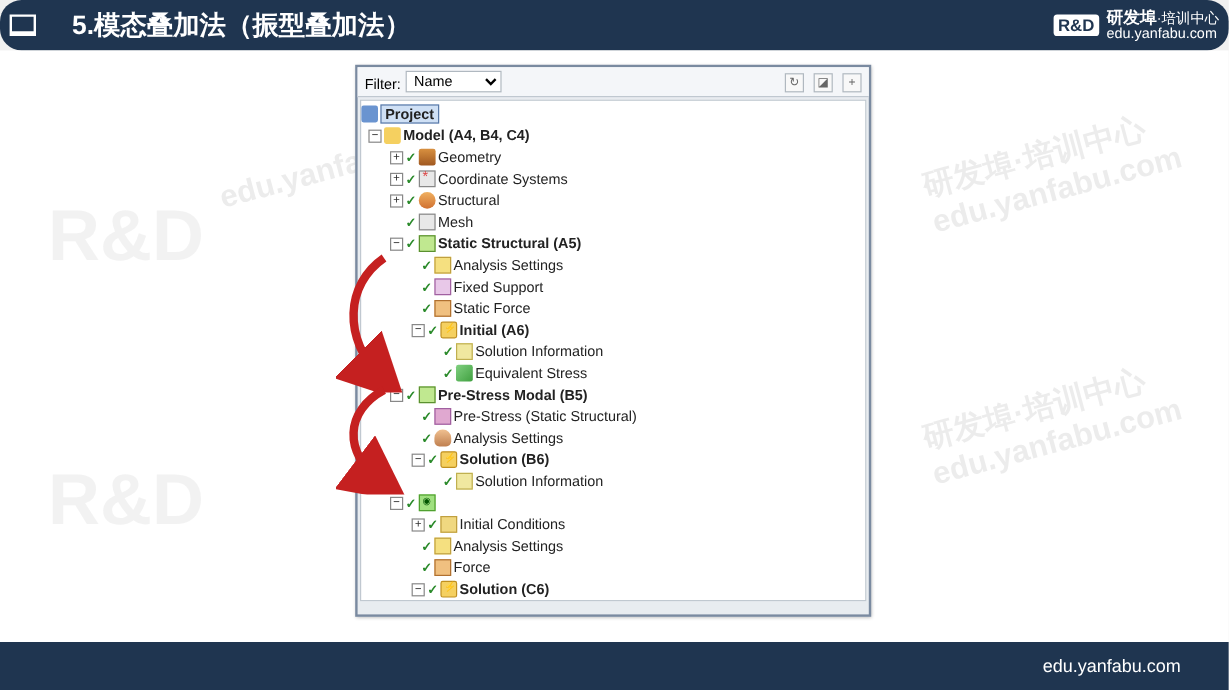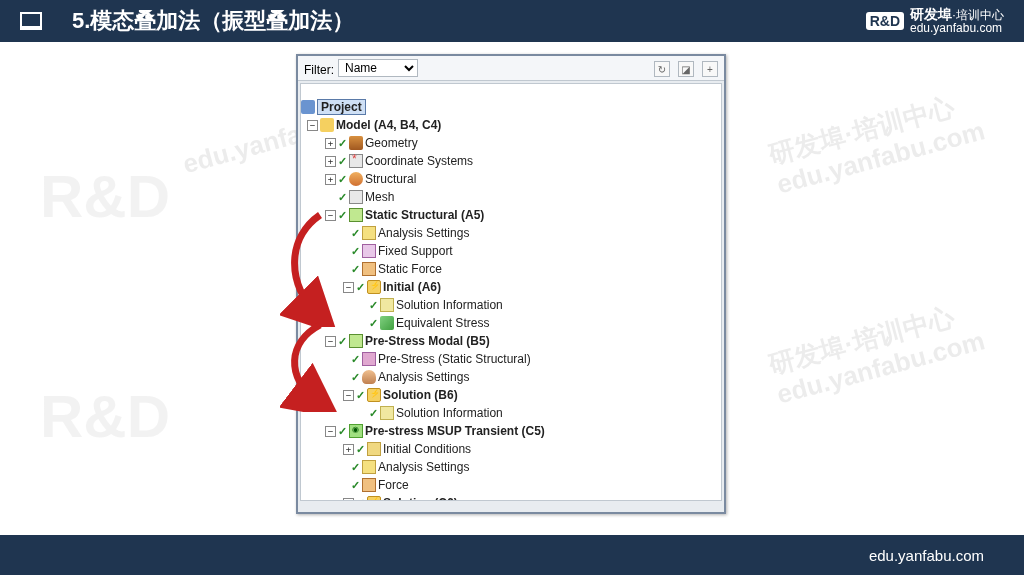--- a/index.html
+++ b/index.html
@@ -1,35 +1,35 @@
 <!DOCTYPE html>
 <html><head>
 <meta charset="utf-8">
 <style>
 * { box-sizing: border-box; margin: 0; padding: 0; }
 body { width: 1024px; height: 575px; font-family: "Microsoft YaHei", Arial, sans-serif; background: #f0f0f0; overflow: hidden; position: relative; }
 
-.header { background: #1f3550; height: 42px; display: flex; align-items: center; padding: 0 20px; color: #fff; }
+.header { background: #1f3550; height: 42px; display: flex; align-items: center; padding: 0 8px; color: #fff; border-radius: 18px; }
 .monitor-icon { width: 22px; height: 18px; border: 2px solid #fff; border-bottom-width: 4px; margin-right: 30px; }
 .header-title { font-size: 22px; font-weight: bold; }
 .header-logo { margin-left: auto; display: flex; align-items: center; gap: 6px; }
 .rd-logo { background: #fff; color: #1f3550; font-weight: bold; padding: 1px 4px; border-radius: 3px; font-size: 14px; position: relative; }
 .logo-txt { line-height: 1.1; font-size: 12px; }
 .logo-txt b { font-size: 14px; margin-top: 24px; }
 
 .slide-body { position: relative; width: 100%; height: 493px; background: #fff; }
 
 .outline-window { position: absolute; left: 296px; top: 12px; width: 430px; height: 460px; border: 2px solid #7a8aa0; background: #e8ecf0; box-shadow: 1px 1px 3px rgba(0,0,0,.3); }
 .outline-title { background: linear-gradient(#e0e6ef,#c9d3e0); padding: 2px 6px; font-size: 12px; color: #4a5a70; }
 .filter-bar { background: #f4f6f9; border-bottom: 1px solid #c0c8d0; padding: 3px 6px; display: flex; align-items: flex-end; gap: 4px; font-size: 12px; }
 .filter-bar select { font-size: 12px; border: 1px solid #b0b8c0; background: #fff; padding: 0 2px; width: 80px; }
 .filter-icons { margin-left: auto; display: flex; gap: 8px; }
 .ficon { width: 16px; height: 16px; border: 1px solid #b0b8c0; background: #f8f8f8; display: flex; align-items: center; justify-content: center; font-size: 10px; color: #666; }
 
-.tree { background: #fff; border: 1px solid #c0c8d0; margin: 2px; height: 418px; overflow: hidden; font-size: 12px; font-family: Tahoma, Arial, sans-serif; padding: 14px 0; }
+.tree { background: #fff; border: 1px solid #c0c8d0; margin: 2px; height: 418px; overflow: hidden; font-size: 12px; font-family: Tahoma, Arial, sans-serif; padding: 2px 0; }
 .node { display: flex; align-items: center; height: 18px; white-space: nowrap; }
 .exp { width: 11px; height: 11px; border: 1px solid #888; background: #fff; display: flex; align-items: center; justify-content: center; font-size: 9px; line-height: 1; color: #333; margin-right: 2px; font-family: monospace; }
 .spacer { display: inline-block; width: 13px; }
 .tick { color: #2a8a2a; font-weight: bold; margin-right: 1px; width: 10px; display: inline-block; font-size: 11px; }
 .ticon { width: 14px; height: 14px; display: inline-flex; align-items: center; justify-content: center; margin-right: 2px; font-size: 10px; }
 .ic-filter { background: #6a94d0; border-radius: 2px; }
 .ic-proj-bg { background: #cfe0f5; border: 1px solid #5a7aa8; padding: 0 3px; }
 .ic-model { background: #f5d060; border-radius: 2px; }
 .ic-geom { background: linear-gradient(#d89040,#a05820); border-radius: 2px; }
 .ic-coord { background: #e8e8e8; border: 1px solid #888; position: relative; }
@@ -193,21 +193,20 @@
         </div>
       <div class="node" style="padding-left:68px">
           <span class="tick">✓</span>
           <span class="ticon ic-info"></span>
           <span class="lbl">Solution Information</span>
         </div>
       <div class="node" style="padding-left:24px">
           <span class="exp">−</span>
           <span class="tick">✓</span>
           <span class="ticon ic-trans"></span>
-          <span class="lbl bold">Pre-stress MSUP Transient (C5)</span>
         </div>
       <div class="node" style="padding-left:42px">
           <span class="exp">+</span>
           <span class="tick">✓</span>
           <span class="ticon ic-init"></span>
           <span class="lbl">Initial Conditions</span>
         </div>
       <div class="node" style="padding-left:50px">
           <span class="tick">✓</span>
           <span class="ticon ic-set"></span>

